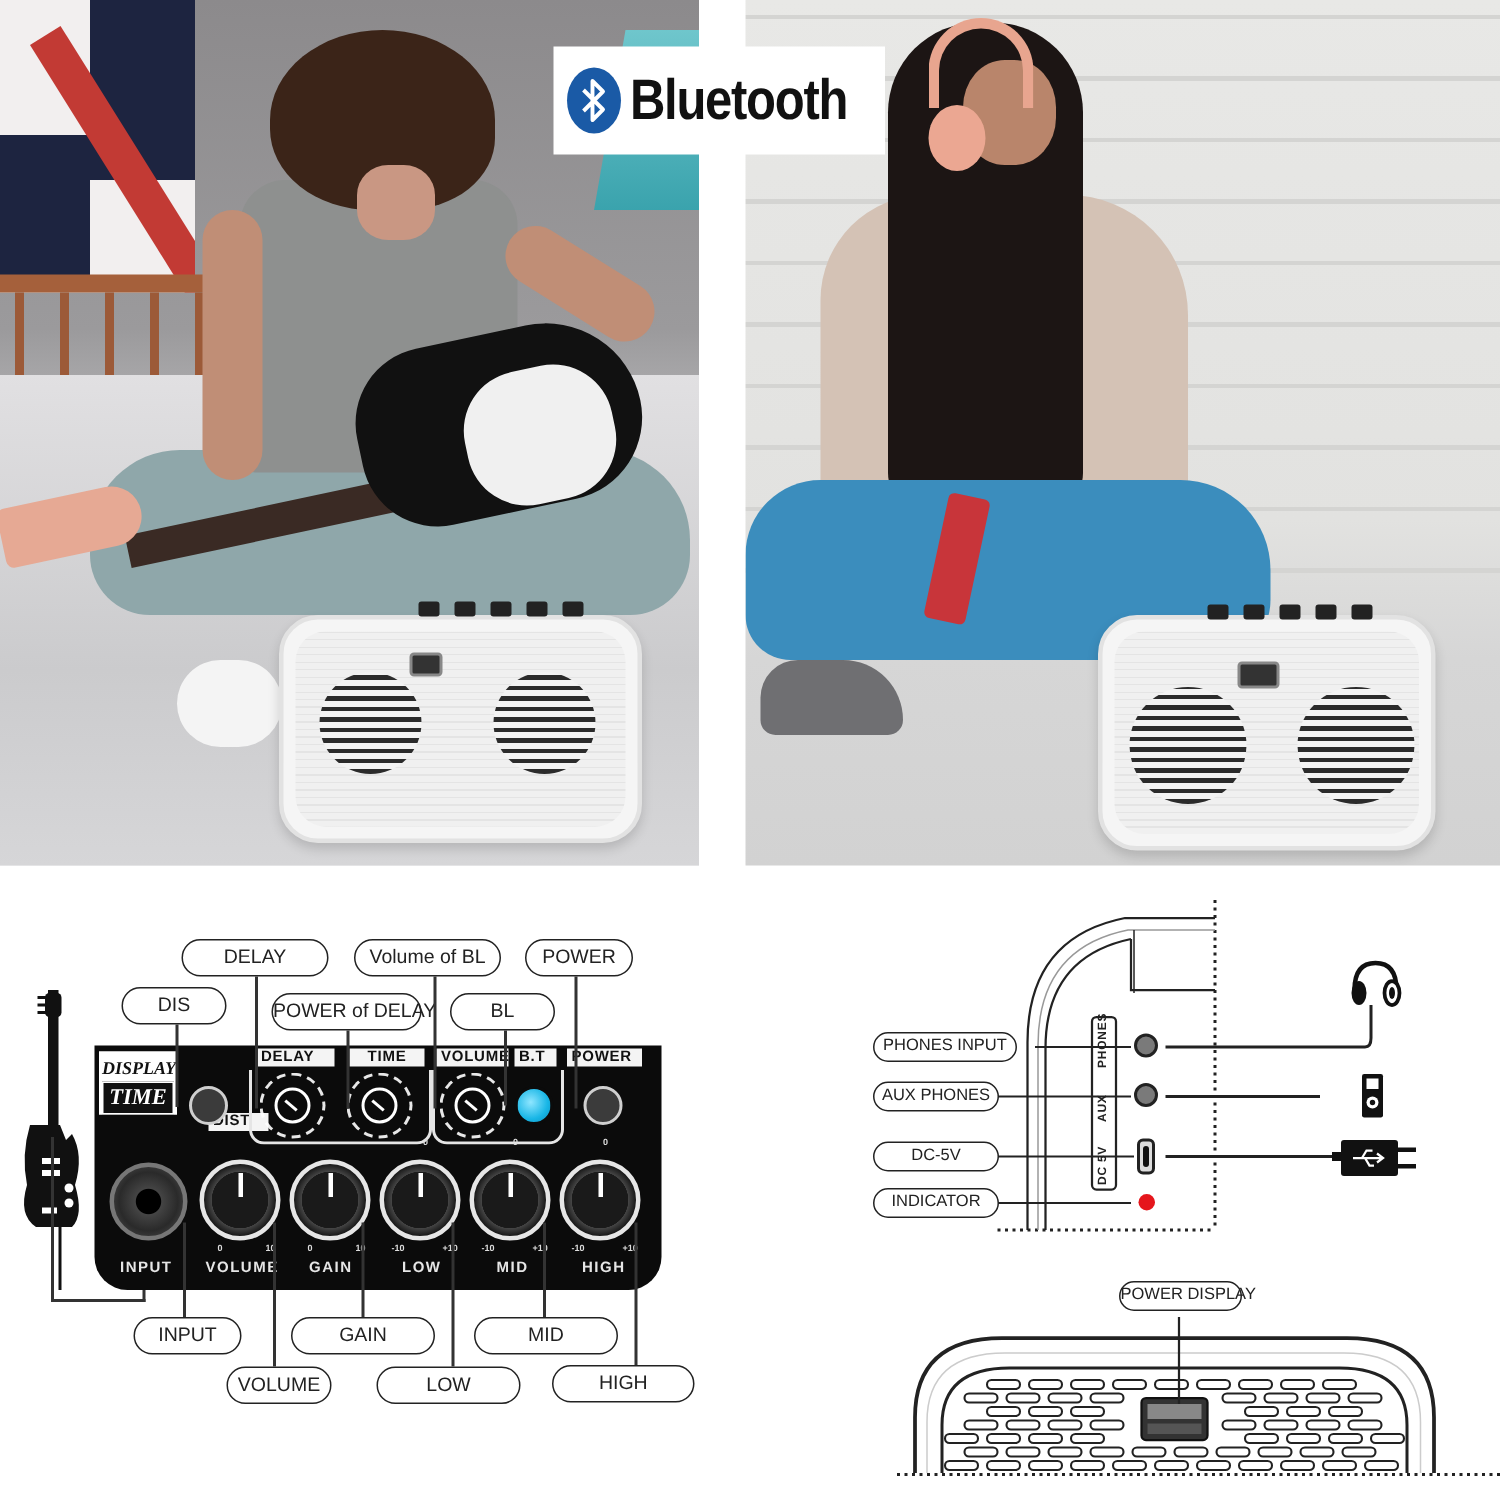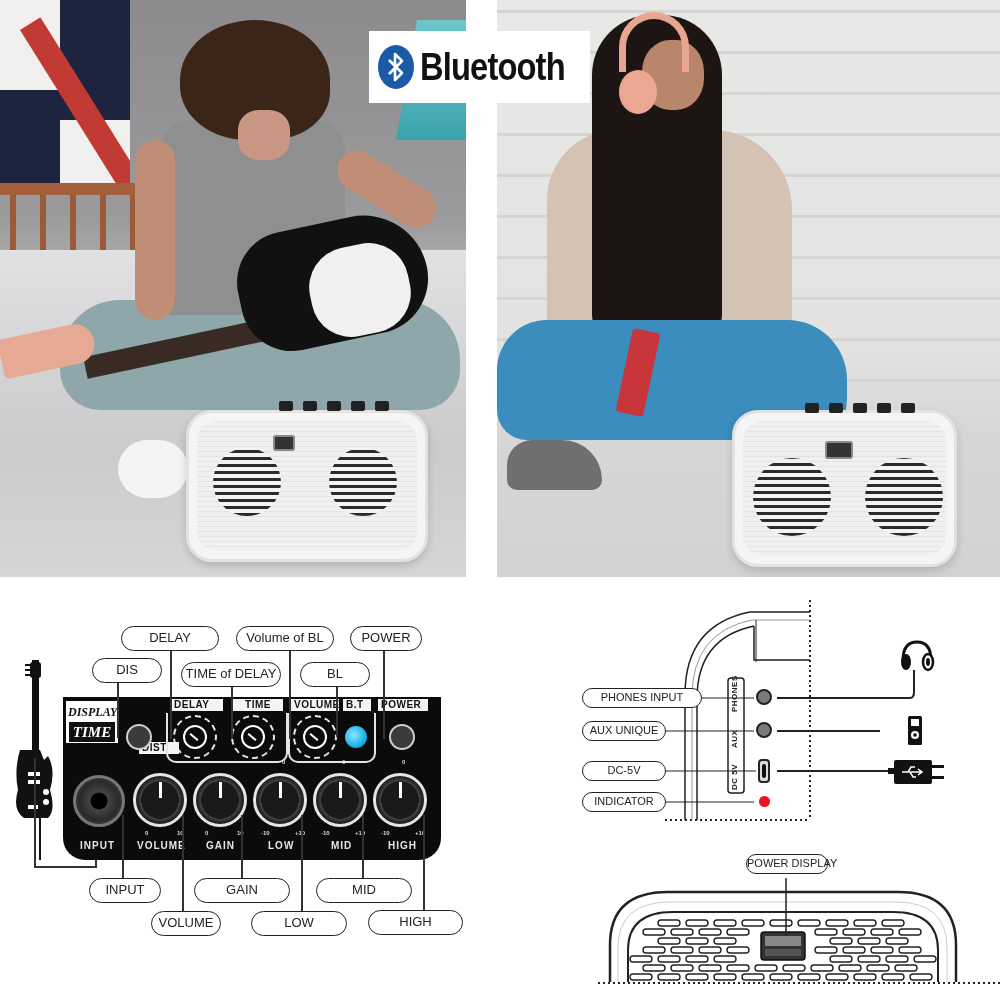--- a/index.html
+++ b/index.html
@@ -241,23 +241,23 @@
     <span class="tick-text" style="left:339px; top:62px;">0</span>
 
     <span class="knob-name" style="left:17px; top:143px;">INPUT</span>
     <span class="knob-name" style="left:74px; top:143px;">VOLUME</span>
     <span class="knob-name" style="left:143px; top:143px;">GAIN</span>
     <span class="knob-name" style="left:205px; top:143px;">LOW</span>
     <span class="knob-name" style="left:268px; top:143px;">MID</span>
     <span class="knob-name" style="left:325px; top:143px;">HIGH</span>
   </div>
 
-  <div class="callout" style="left:92px; top:58px; width:70px;">DIS</div>
+  <div class="callout" style="left:81px; top:58px; width:70px;">DIS</div>
   <div class="callout" style="left:121px; top:26px; width:98px;">DELAY</div>
-  <div class="callout" style="left:181px; top:62px; width:100px;">TIME of DELAY</div>
+  <div class="callout" style="left:181px; top:62px; width:100px;">POWER of DELAY</div>
   <div class="callout" style="left:236px; top:26px; width:98px;">Volume of BL</div>
   <div class="callout" style="left:300px; top:62px; width:70px;">BL</div>
   <div class="callout" style="left:350px; top:26px; width:72px;">POWER</div>
 
   <div class="leader" style="left:117px; top:83px; width:2px; height:55px;"></div>
   <div class="leader" style="left:170px; top:51px; width:2px; height:88px;"></div>
   <div class="leader" style="left:231px; top:87px; width:2px; height:52px;"></div>
   <div class="leader" style="left:289px; top:51px; width:2px; height:88px;"></div>
   <div class="leader" style="left:336px; top:87px; width:2px; height:50px;"></div>
   <div class="leader" style="left:383px; top:51px; width:2px; height:88px;"></div>
@@ -304,22 +304,22 @@
 
   <span class="vert-label" style="left:160px; top:112px;">PHONES</span>
   <span class="vert-label" style="left:160px; top:148px;">AUX</span>
   <span class="vert-label" style="left:160px; top:190px;">DC 5V</span>
 
   <div class="port-hole" style="left:186px; top:89px;"></div>
   <div class="port-hole" style="left:186px; top:122px;"></div>
   <div class="usbc" style="left:188px; top:159px;"></div>
   <div class="red-led" style="left:189px; top:196px;"></div>
 
-  <div class="small-callout" style="left:12px; top:88px; width:120px;">PHONES INPUT</div>
-  <div class="small-callout" style="left:12px; top:121px; width:84px;">AUX UNIQUE</div>
+  <div class="small-callout" style="left:12px; top:88px; width:96px;">PHONES INPUT</div>
+  <div class="small-callout" style="left:12px; top:121px; width:84px;">AUX PHONES</div>
   <div class="small-callout" style="left:12px; top:161px; width:84px;">DC-5V</div>
   <div class="small-callout" style="left:12px; top:192px; width:84px;">INDICATOR</div>
 
   <svg style="position:absolute; left:328px; top:38px;" width="38" height="36" viewBox="0 0 38 36">
     <path d="M5 22 Q5 4 19 4 Q33 4 33 22" fill="none" stroke="#111" stroke-width="3"></path>
     <ellipse cx="8" cy="24" rx="5" ry="8" fill="#111"></ellipse>
     <ellipse cx="30" cy="24" rx="5" ry="8" fill="#fff" stroke="#111" stroke-width="2.5"></ellipse>
     <ellipse cx="30" cy="24" rx="2" ry="4" fill="#111"></ellipse>
   </svg>
   <svg style="position:absolute; left:338px; top:116px;" width="16" height="30" viewBox="0 0 16 30">

